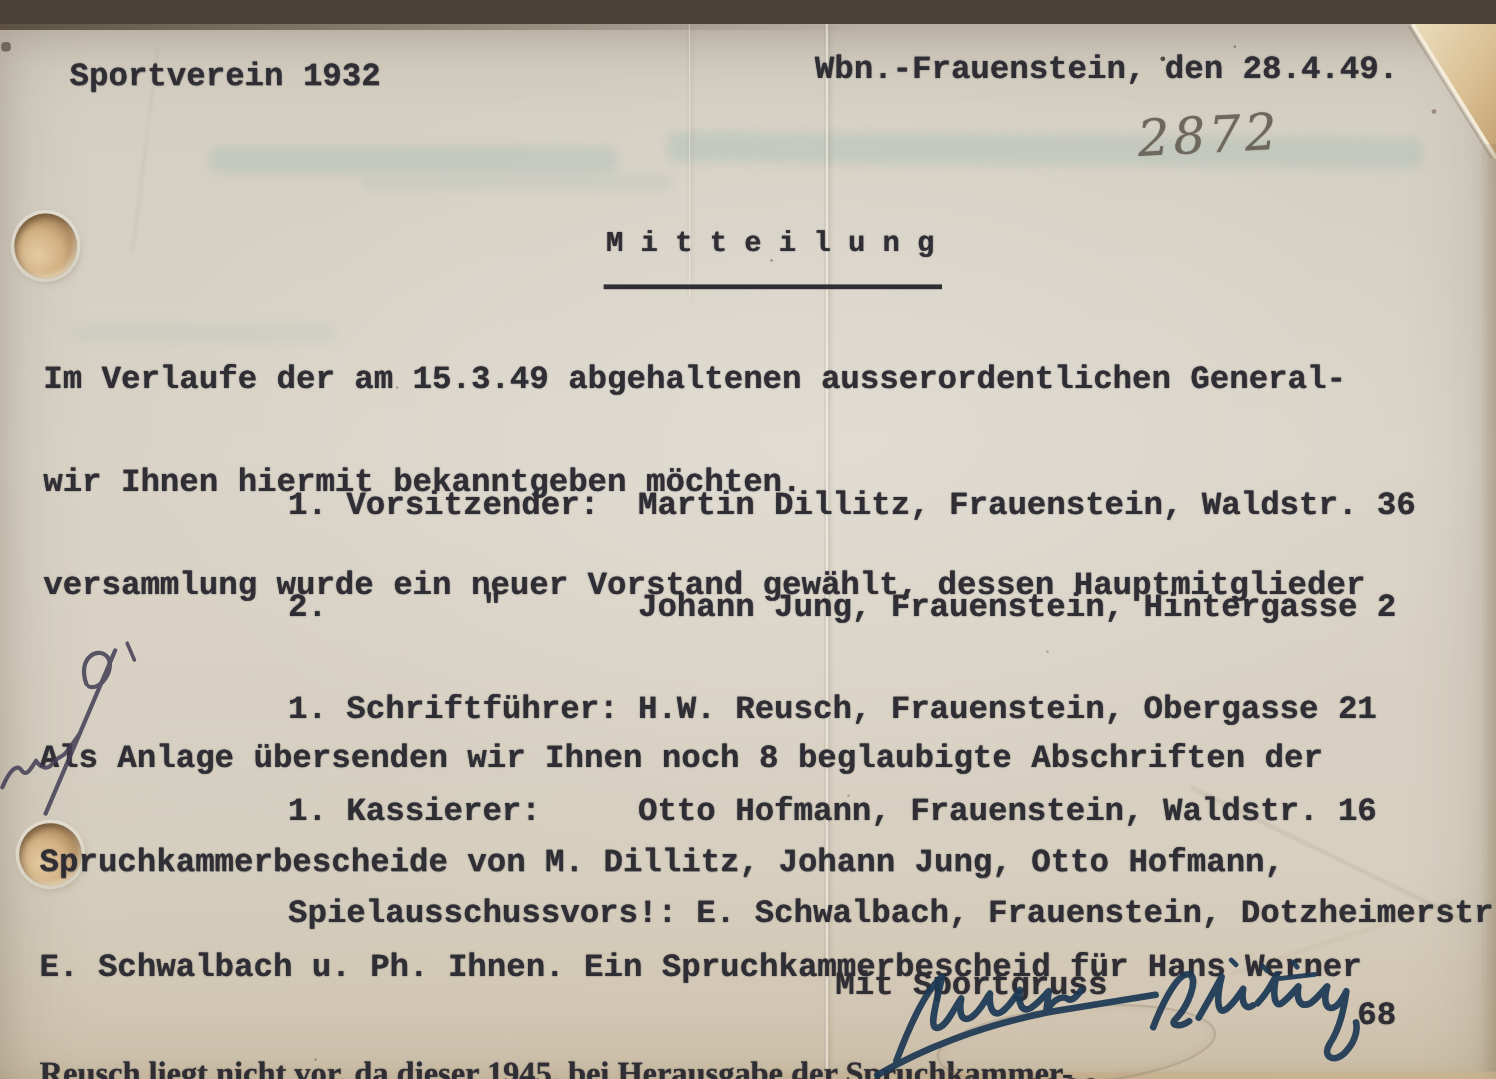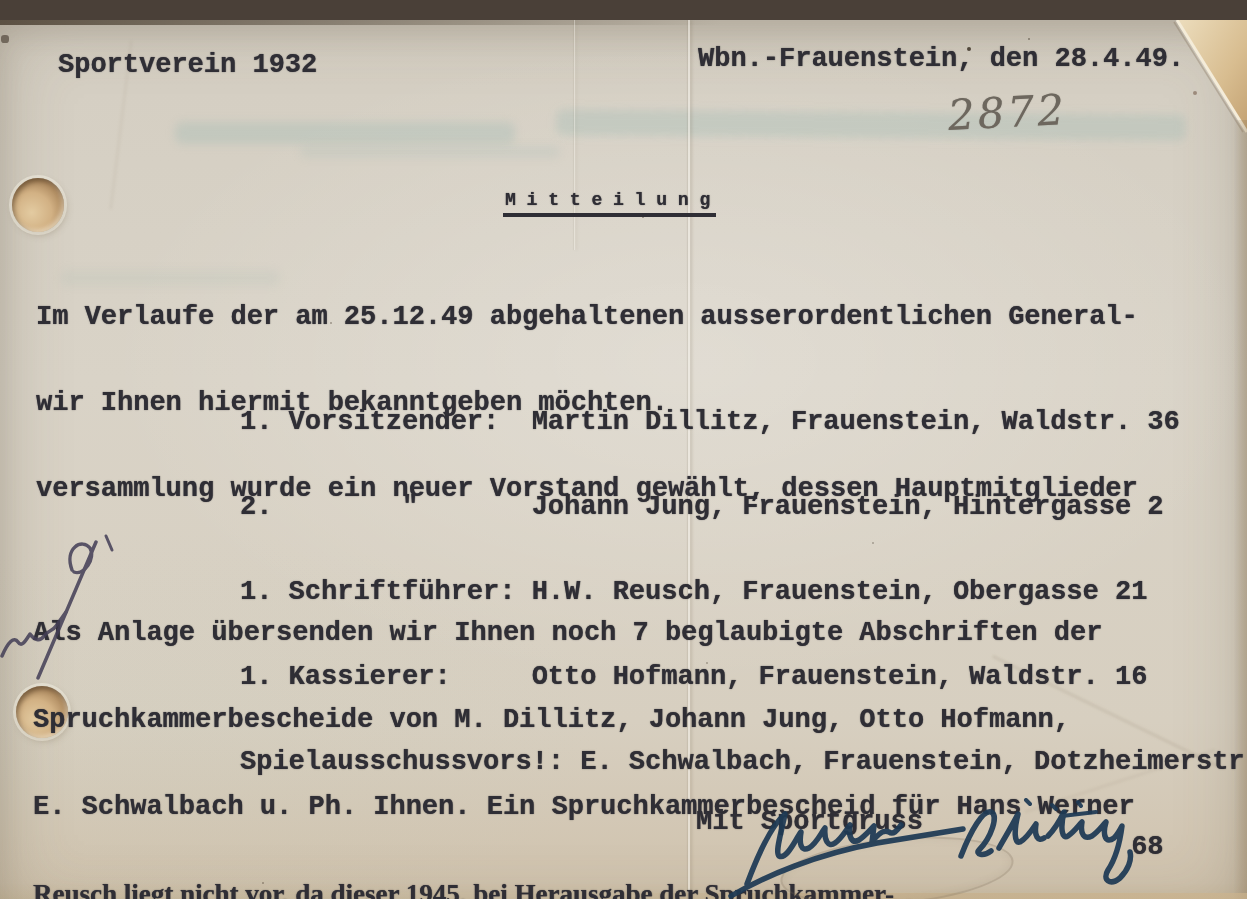--- a/index.html
+++ b/index.html
@@ -13,21 +13,21 @@
     box-shadow:inset 0 0 70px rgba(95,82,62,0.28), inset 0 14px 24px rgba(90,75,55,0.12);
     margin-top:20px;
   }
   .typed{color:#2f2e35;font-weight:700;white-space:pre;
          text-shadow:0 0 1.2px rgba(47,46,53,0.8), 0.4px 0.4px 0 rgba(47,46,53,0.35);}
   .abs{position:absolute;}
   .sz27{font-size:27px;}
   .line{line-height:26px;}
   .off-line{line-height:25px;}
   .close-line{line-height:29px;}
-  .title{font-size:18px;border-bottom:4px solid #2f2e35;padding:0 6px 3px 2px;}
+  .title{font-size:24px;border-bottom:4px solid #2f2e35;padding:0 6px 20px 2px;}
   .pencil{font-family:"DejaVu Serif","Liberation Serif",serif;font-style:italic;
           color:#6d675e;font-size:42px;letter-spacing:3px;transform:rotate(-3deg);
           text-shadow:0 0 1px rgba(109,103,94,0.6);}
   .smudge{position:absolute;filter:blur(4px);border-radius:8px;background:rgba(158,185,178,0.33);}
   .crease-v{position:absolute;background:rgba(246,243,235,0.55);
             box-shadow:2px 0 3px rgba(130,118,98,0.28), -1px 0 1px rgba(130,118,98,0.16);}
   .wrinkle{position:absolute;background:rgba(150,138,116,0.30);filter:blur(1.5px);}
   .hole{position:absolute;border-radius:50%;
     background:radial-gradient(circle at 38% 64%, #e3cba1 0%, #d2b184 42%, #a8845a 72%, #6e5438 100%);
     box-shadow:inset 2px 3px 5px rgba(60,40,20,0.5), inset -2px -2px 4px rgba(255,248,230,0.55),
@@ -81,44 +81,44 @@
     </defs>
     <polygon points="14,0 84,0 84,112" fill="url(#fg)"></polygon>
     <line x1="14" y1="0" x2="84" y2="112" stroke="#f4ecd9" stroke-width="3"></line>
     <line x1="11" y1="2" x2="80" y2="112" stroke="rgba(120,100,75,0.30)" stroke-width="1.5"></line>
   </svg>
   <div class="right-fold"></div>
   <div class="bottom-tan"></div>
   <div class="bottom-dark"></div>
 
   <div class="abs typed sz27" style="left:58px;top:30px;">Sportverein 1932</div>
-  <div class="abs typed sz27" style="left:698px;top:24px;">Wbn.-Frauenstein, den 28.4.49.</div>
+  <div class="abs typed sz27" style="left:679px;top:24px;">Wbn.-Frauenstein, den 28.4.49.</div>
   <div class="abs pencil" style="left:948px;top:68px;">2872</div>
 
   <div class="abs typed title" style="left:503px;top:170px;">M i t t e i l u n g</div>
 
   <div class="abs typed sz27" style="left:36px;top:224px;">
-    <div class="line">Im Verlaufe der am 25.12.49 abgehaltenen ausserordentlichen General-</div>
+    <div class="line">Im Verlaufe der am 15.3.49 abgehaltenen ausserordentlichen General-</div>
     <div class="line">wir Ihnen hiermit bekanntgeben möchten.</div>
     <div class="line">versammlung wurde ein neuer Vorstand gewählt, dessen Hauptmitglieder</div>
   </div>
 
   <div class="abs typed sz27" style="left:240px;top:330px;">
     <div class="off-line">1. Vorsitzender:  Martin Dillitz, Frauenstein, Waldstr. 36</div>
     <div class="off-line">2.        "       Johann Jung, Frauenstein, Hintergasse 2</div>
     <div class="off-line">1. Schriftführer: H.W. Reusch, Frauenstein, Obergasse 21</div>
     <div class="off-line">1. Kassierer:     Otto Hofmann, Frauenstein, Waldstr. 16</div>
     <div class="off-line">Spielausschussvors!: E. Schwalbach, Frauenstein, Dotzheimerstr.</div>
     <div class="off-line">                                                       68</div>
     <div class="off-line"></div>
     
   </div>
 
   <div class="abs typed sz27" style="left:33px;top:540px;">
-    <div class="line" style="line-height:27px;">Als Anlage übersenden wir Ihnen noch 7 beglaubigte Abschriften der</div>
+    <div class="line" style="line-height:27px;">Als Anlage übersenden wir Ihnen noch 8 beglaubigte Abschriften der</div>
     <div class="line" style="line-height:27px;font-family:Liberation Mono, monospace;">Spruchkammerbescheide von M. Dillitz, Johann Jung, Otto Hofmann,</div>
     <div class="line" style="line-height:27px;">E. Schwalbach u. Ph. Ihnen. Ein Spruchkammerbescheid für Hans Werner</div>
     <div class="line" style="line-height:27px;font-family:Liberation Serif, serif;">Reusch liegt nicht vor, da dieser 1945, bei Herausgabe der Spruchkammer-</div>
     
   </div>
 
   <div class="abs typed sz27" style="left:640px;top:728px;">
     <div class="close-line" style="margin-left:56px;">Mit Sportgruss</div>
     <div class="close-line" style="margin-left:18px;">Sportverein 1932</div>
     

